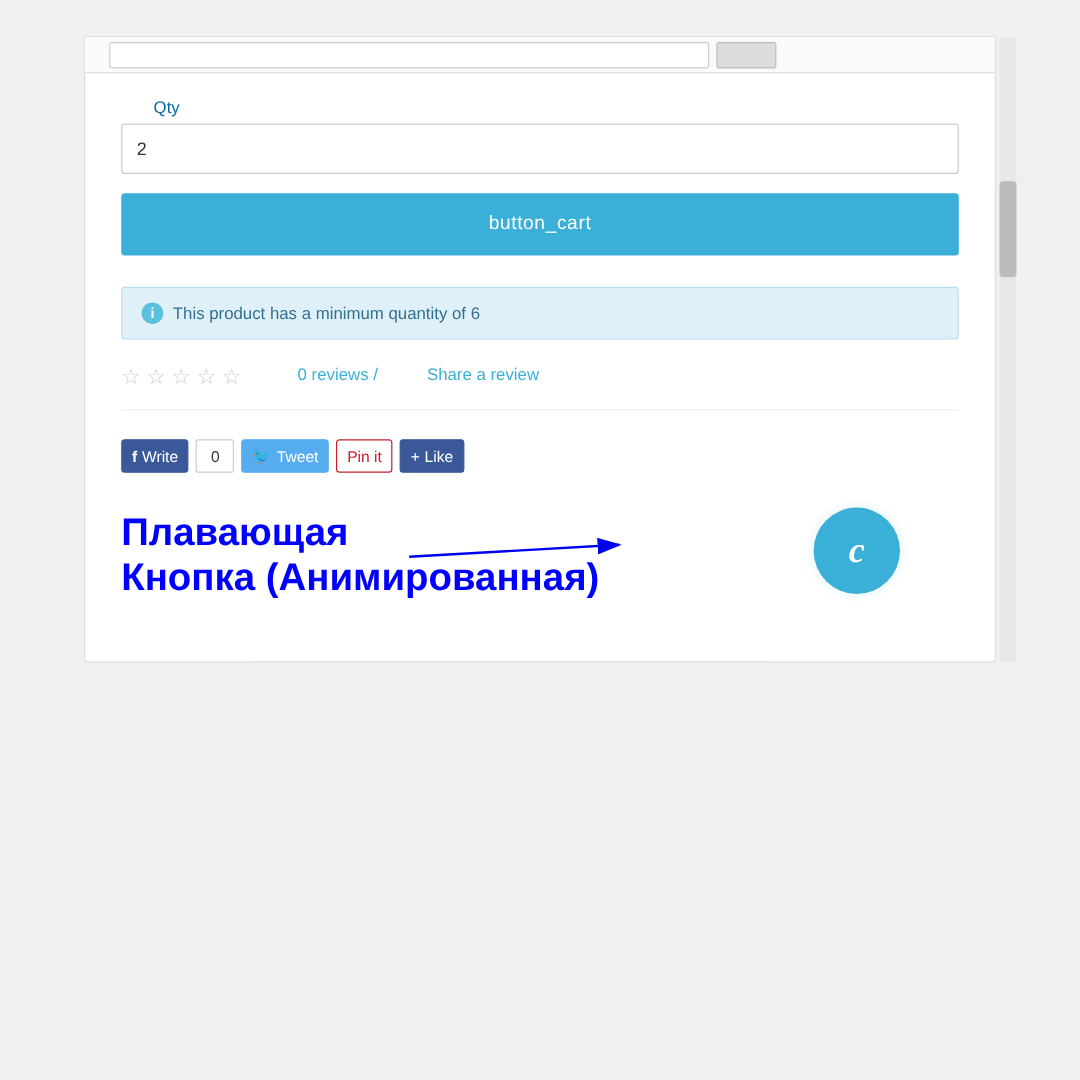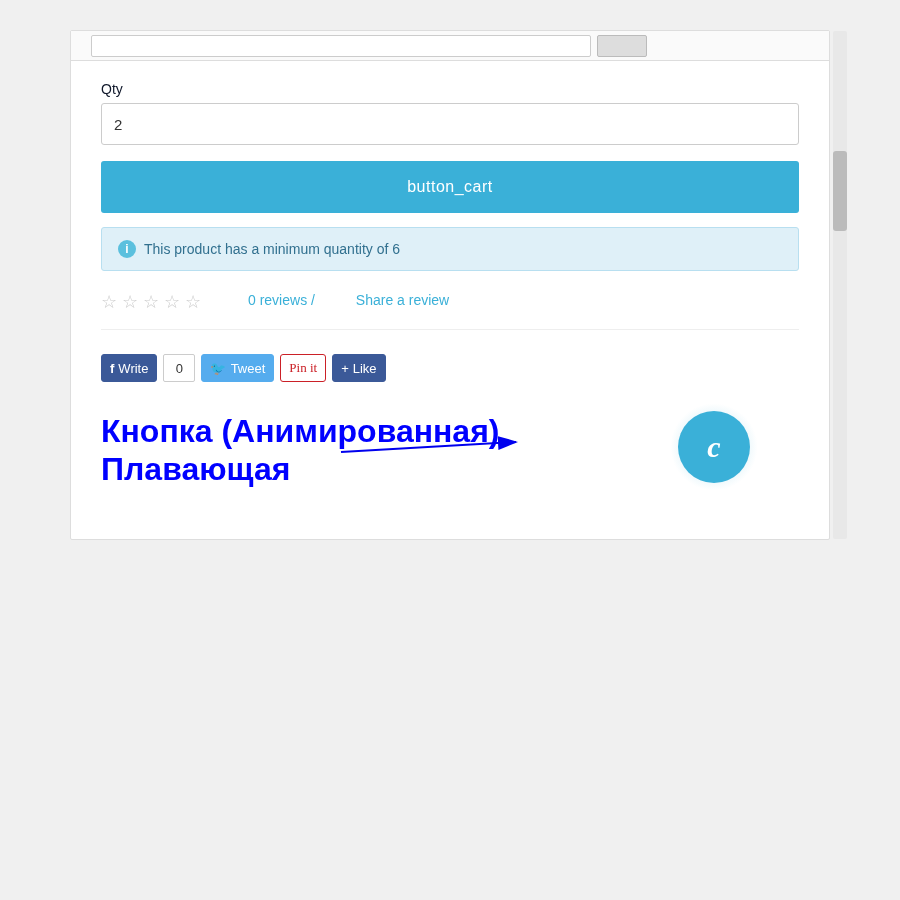--- a/index.html
+++ b/index.html
@@ -78,22 +78,23 @@
       border-radius: 2px;
       margin-left: 6px;
     }
 
     .content-area {
       padding: 20px 30px;
     }
 
     .qty-label {
       font-size: 14px;
-      color: #0f172a;
+      color: #0369a1;
       margin-bottom: 6px;
+      margin-left: 27px;
     }
 
     .qty-input {
       width: 100%;
       height: 42px;
       border: 1px solid #ccc;
       border-radius: 3px;
       padding: 0 12px;
       font-size: 15px;
       color: #333;
@@ -103,21 +104,21 @@
 
     .cart-button {
       width: 100%;
       height: 52px;
       background: #3ab0d8;
       border: none;
       border-radius: 3px;
       color: #fff;
       font-size: 16px;
       cursor: pointer;
-      margin-bottom: 14px;
+      margin-bottom: 26px;
       letter-spacing: 0.5px;
     }
 
     .info-box {
       background: #dff0f8;
       border: 1px solid #b8dff0;
       border-radius: 3px;
       padding: 12px 16px;
       font-size: 14px;
       color: #31708f;
@@ -214,21 +215,20 @@
     .tw-btn {
       background: #55acee;
       color: #fff;
       border-color: #55acee;
     }
 
     .pin-btn {
       background: #fff;
       color: #cb2027;
       border: 1px solid #cb2027;
-      font-family: Liberation Serif, serif;
     }
 
     .share-btn {
       background: #3b5998;
       color: #fff;
       border-color: #3b5998;
     }
 
     .floating-annotation {
       position: relative;
@@ -350,22 +350,22 @@
 
         <button class="social-btn share-btn">
           <span>+</span>
           <span>Like</span>
         </button>
       </div>
 
       
       <div class="floating-annotation">
         <div class="floating-text">
+          <div>Плавающая</div>
           <div>Кнопка (Анимированная)</div>
-          <div>Плавающая</div>
         </div>
 
         <div class="arrow-container">
           <svg width="200" height="60" viewBox="0 0 200 60">
             <defs>
               <marker id="arrowhead" markerWidth="10" markerHeight="7" refX="9" refY="3.5" orient="auto">
                 <polygon points="0 0, 10 3.5, 0 7" fill="#0000ee"></polygon>
               </marker>
             </defs>
             <line x1="10" y1="30" x2="185" y2="20" stroke="#0000ee" stroke-width="2" marker-end="url(#arrowhead)"></line>

